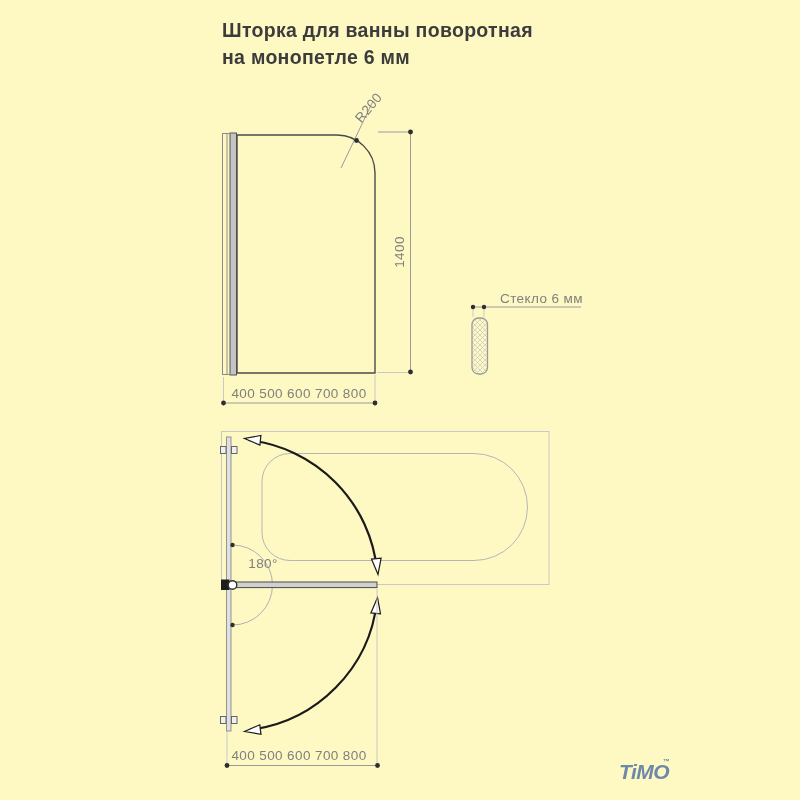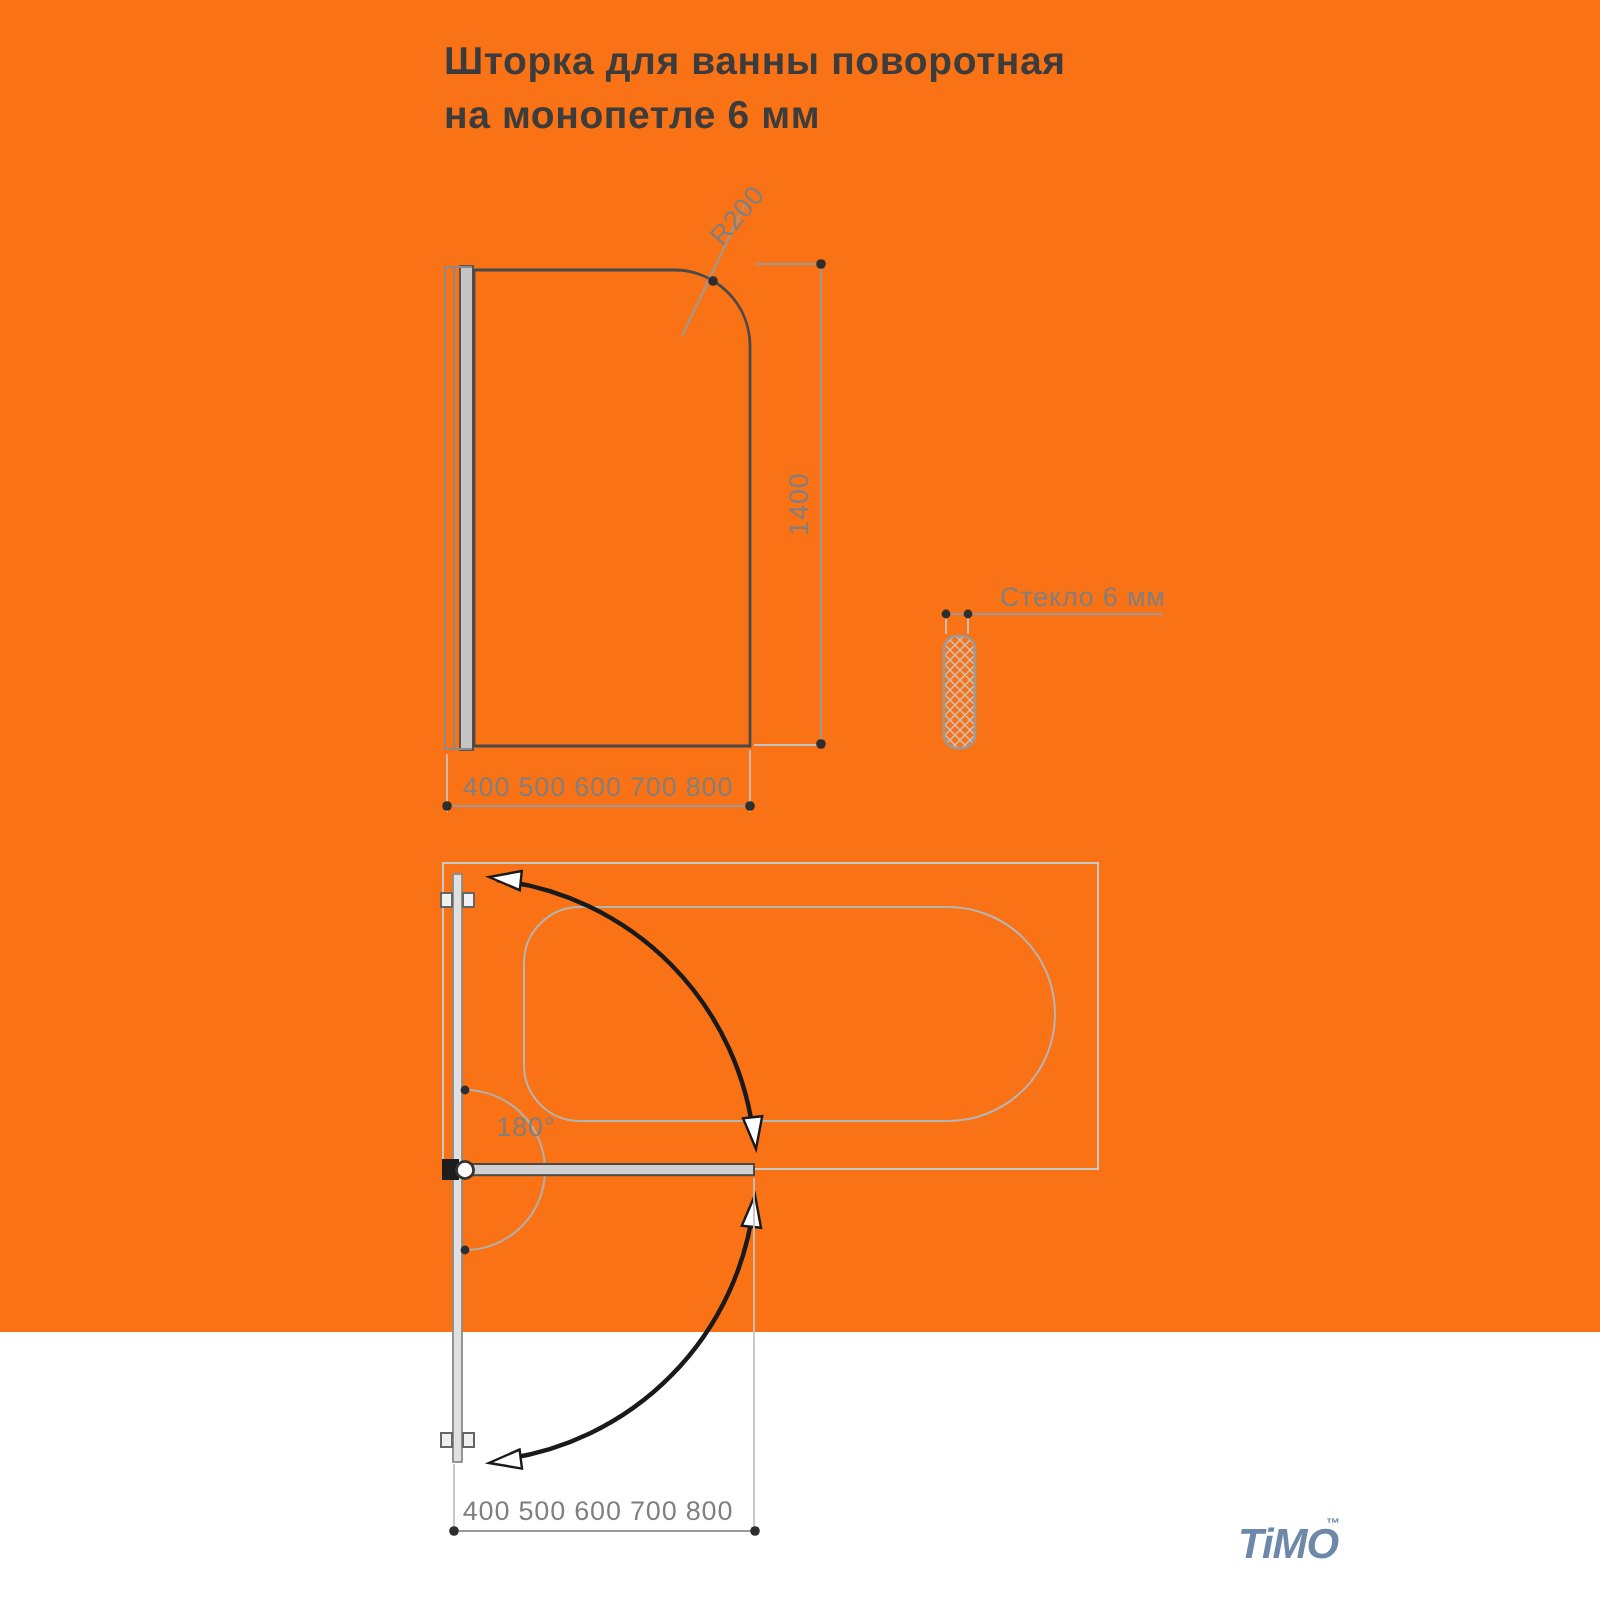--- a/index.html
+++ b/index.html
@@ -7,22 +7,22 @@
     padding: 0;
     background: #ffffff;
     width: 800px;
     height: 800px;
     overflow: hidden;
     font-family: "Liberation Sans", sans-serif;
   }
   .canvas {
     position: relative;
     width: 800px;
-    height: 666px;
-    background: #f97316;
+    height: 800px;
+    background: #fef9c3;
   }
   svg { display: block; }
   text {
     font-family: "Liberation Sans", sans-serif;
   }
   .title-text {
     font-size: 19.5px;
     font-weight: 600;
     fill: #3c3c3c;
     letter-spacing: 0.3px;

